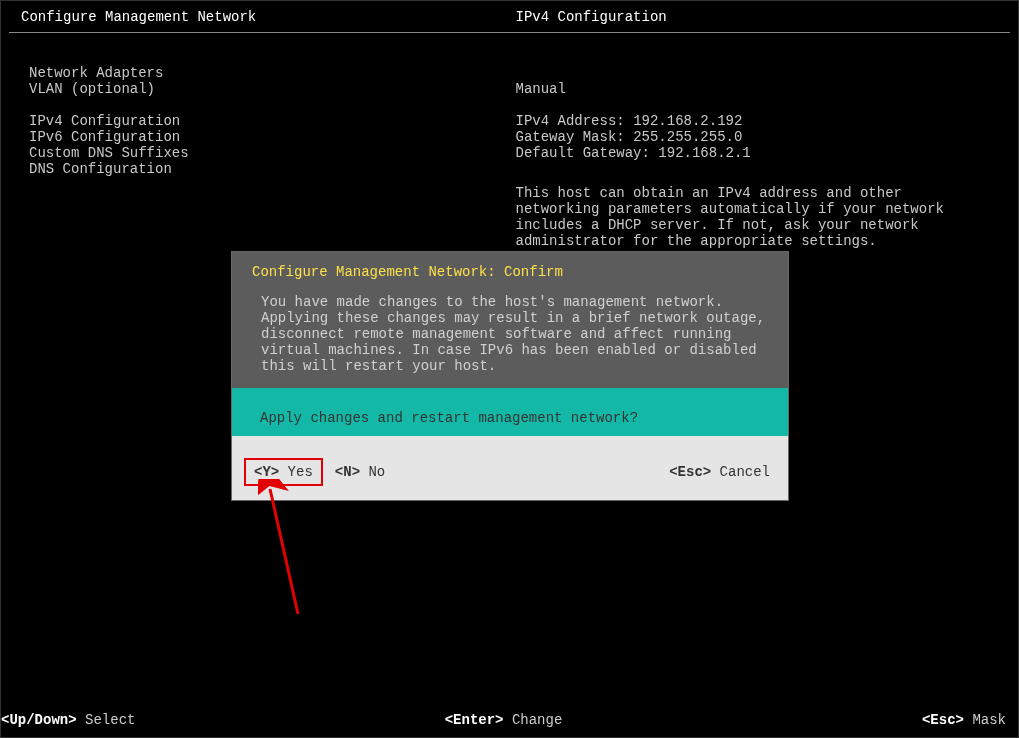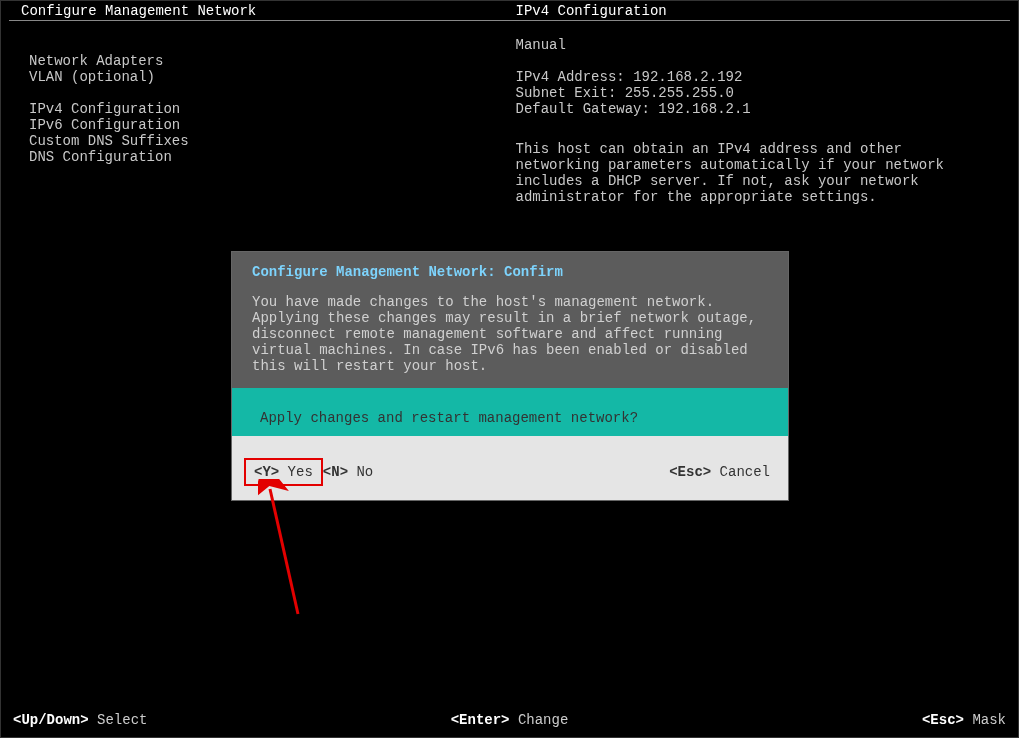--- a/index.html
+++ b/index.html
@@ -9,21 +9,21 @@
     background: #000;
     font-family: "Courier New", monospace;
     font-size: 14px;
     color: #c0c0c0;
     overflow: hidden;
     position: relative;
     border: 1px solid #333;
   }
   .header {
     display: flex;
-    height: 20px;
+    height: 32px;
     border-bottom: 1px solid #888;
     align-items: center;
     margin: 0 8px;
   }
   .header-left { width: 50%; padding-left: 12px; color: #fff; }
   .header-right { width: 50%; padding-left: 6px; color: #fff; }
   .main {
     display: flex;
     padding: 8px 12px 0 12px;
     margin: 0 8px;
@@ -42,39 +42,39 @@
   .menu-item {
     line-height: 16px;
     white-space: pre;
     color: #c8c8c8;
   }
   .detail-line {
     line-height: 16px;
     white-space: pre;
     color: #c8c8c8;
   }
-  .detail-block { margin-top: 8px; }
+  .detail-block { margin-top: 40px; }
   .detail-para { margin-top: 24px; line-height: 16px; max-width: 470px; color: #c8c8c8; }
 
   .dialog {
     position: absolute;
     left: 230px;
     top: 250px;
     width: 558px;
     background: #f8b500;
     border: 1px solid #666;
   }
   .dialog-header {
     background: #5c5c5c;
     padding: 12px 20px 10px 20px;
   }
-  .dialog-title { color: #7dd3fc; font-weight: bold; }
+  .dialog-title { color: #fde047; font-weight: normal; }
   .dialog-body-gray {
     background: #5c5c5c;
-    padding: 4px 20px 14px 20px;
+    padding: 4px 20px 14px 29px;
     color: #d0d0d0;
     line-height: 16px;
   }
   .dialog-body-yellow {
     background: #14b8a6;
     padding: 22px 20px 10px 28px;
     color: #333;
   }
   .dialog-question { color: #333; }
   .dialog-buttons {
@@ -84,39 +84,39 @@
     color: #333;
     align-items: center;
   }
   .btn-yes-wrap {
     border: 2px solid #e30000;
     padding: 4px 8px;
     display: inline-block;
     color: #333;
   }
   .btn-key { font-weight: bold; }
-  .btn-no { }
+  .btn-no { margin-left: 12px; }
   .btn-cancel { margin-left: auto; }
   .arrow {
     position: absolute;
     left: 257px;
     top: 478px;
     pointer-events: none;
   }
   .footer {
     position: absolute;
     bottom: 0;
     left: 0;
     right: 0;
     height: 32px;
     display: flex;
     align-items: center;
     color: #ccc;
     border-top: 1px solid transparent;
-    padding: 0 12px 4px 12px;
+    padding: 0 12px 4px 0;
     font-size: 14px;
   }
   .footer-left { flex: 1; text-align: left; white-space: pre; }
   .footer-center { flex: 1; text-align: center; padding-left: 0; white-space: pre; }
   .footer-right { flex: 1; text-align: right; white-space: pre; }
   .key { font-weight: bold; color: #fff; }
 </style>
 </head>
 <body>
 
@@ -138,21 +138,21 @@
       <div class="menu-item">DNS Configuration</div>
     </div>
   </div>
 
   <div class="right-col">
     <div class="detail-block">
       <div class="detail-line">Manual</div>
     </div>
     <div style="margin-top:16px">
       <div class="detail-line"><span>IPv4 Address: </span><span>192.168.2.192</span></div>
-      <div class="detail-line"><span>Subnet Exit: </span><span>255.255.255.0</span></div>
+      <div class="detail-line"><span>Gateway Mask: </span><span>255.255.255.0</span></div>
       <div class="detail-line"><span>Default Gateway: </span><span>192.168.2.1</span></div>
     </div>
     <div class="detail-para">This host can obtain an IPv4 address and other networking parameters automatically if your network includes a DHCP server. If not, ask your network administrator for the appropriate settings.</div>
   </div>
 </div>
 
 <div class="dialog">
   <div class="dialog-header">
     <div class="dialog-title">Configure Management Network: Confirm</div>
   </div>

